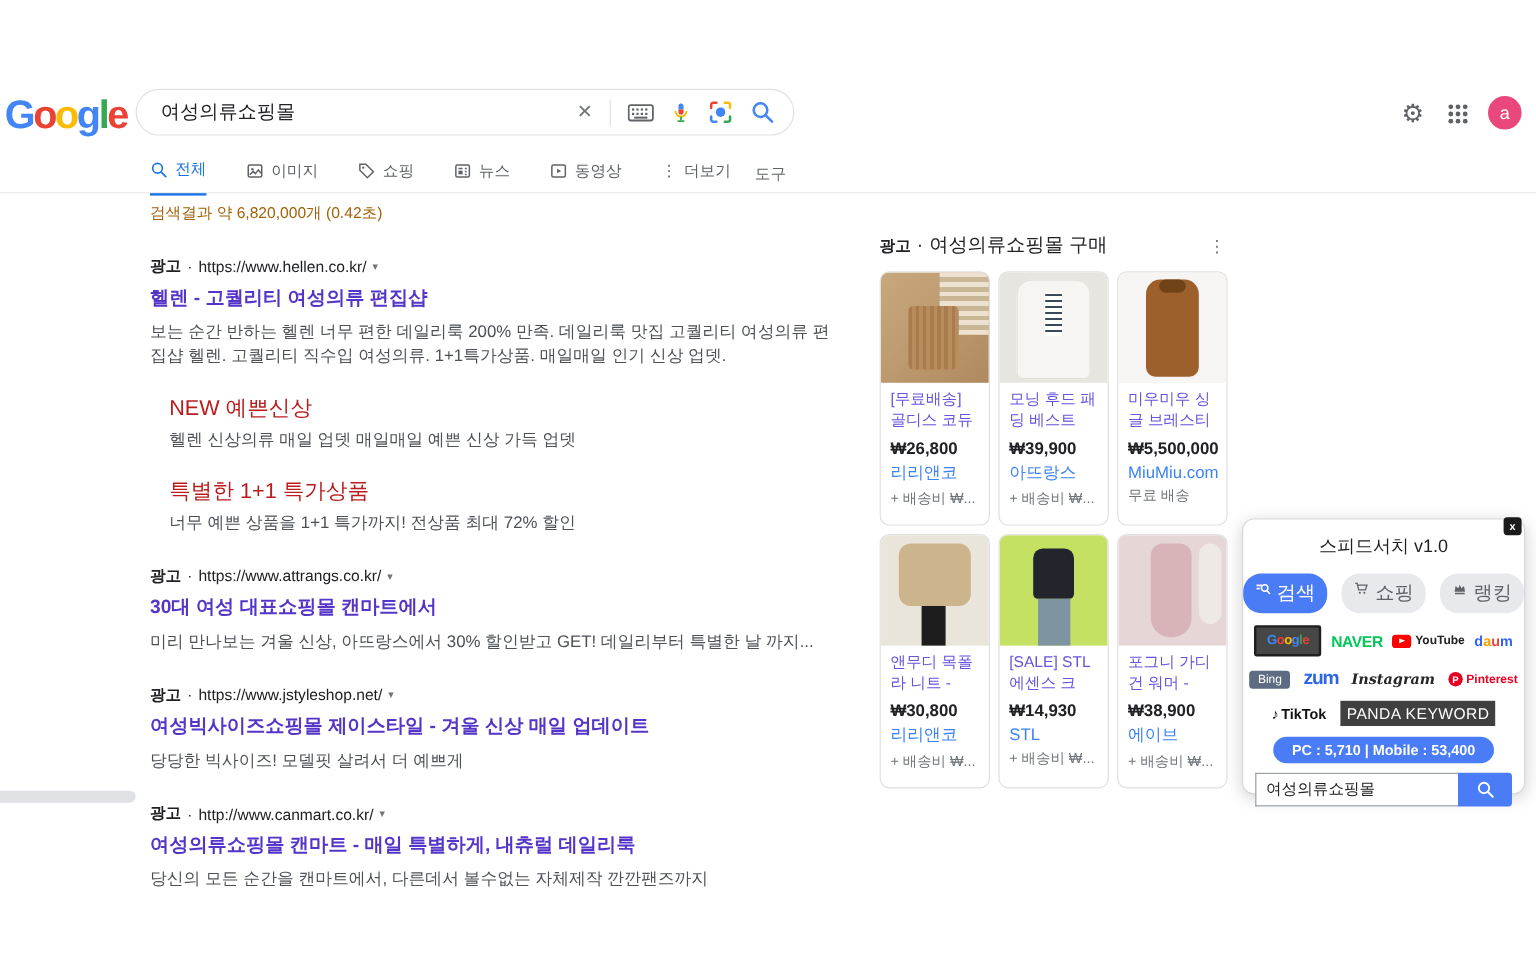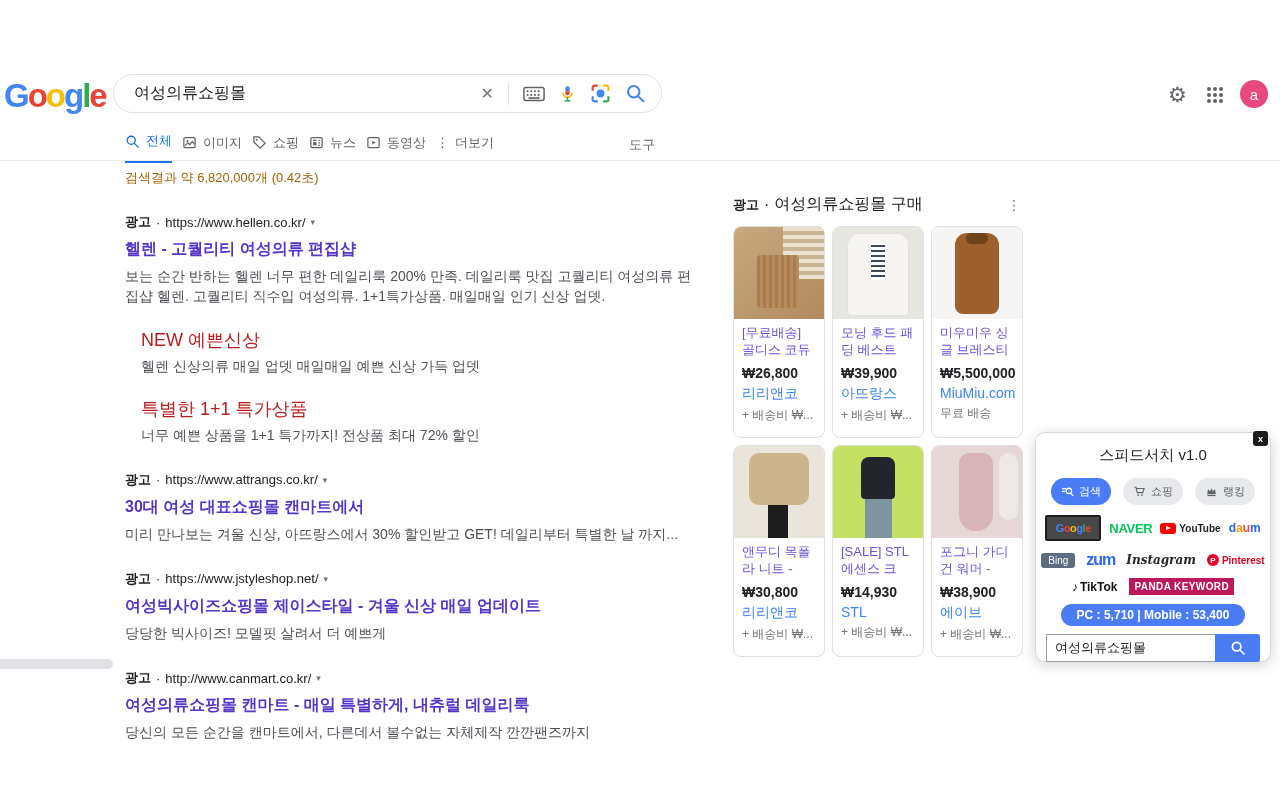--- a/index.html
+++ b/index.html
@@ -21,21 +21,21 @@
   .sb-icons svg { display:block; }
 
   .gear-icon { position:absolute; left:1168px; top:83px; font-size:21px; color:#5f6368; cursor:pointer; }
   .apps-grid { position:absolute; left:1207px; top:87px; display:grid; grid-template-columns:repeat(3,4px);
     grid-template-rows:repeat(3,4px); gap:2px; cursor:pointer; }
   .apps-grid i { width:4px; height:4px; border-radius:50%; background:#5f6368; }
   .avatar { position:absolute; left:1240px; top:80px; width:28px; height:28px; border-radius:50%;
     background:#e8487c; color:#fff; display:flex; align-items:center; justify-content:center; font-size:15px; cursor:pointer; }
 
   
-  .tabs { position:absolute; left:125px; top:132px; display:flex; gap:10px; font-size:13px; color:#5f6368; }
+  .tabs { position:absolute; left:125px; top:132px; display:flex; gap:33px; font-size:13px; color:#5f6368; }
   .tab { display:flex; align-items:center; gap:6px; padding-bottom:10px; cursor:pointer; }
   .tab svg { display:block; }
   .tab.active { color:#1a73e8; border-bottom:3px solid #1a73e8; }
   .more-dots { font-size:13px; }
   .tools { position:absolute; left:629px; top:136px; font-size:13px; color:#5f6368; cursor:pointer; }
   .header-divider { position:absolute; left:0; top:160px; width:1280px; height:1px; background:#ebebeb; }
 
   
   .results { position:absolute; left:125px; top:169px; width:578px; }
   .stats { font-size:13px; color:#a16207; }
@@ -95,21 +95,21 @@
   .img6::after { content:""; position:absolute; right:4%; top:8%; width:22%; height:72%;
     background:#efe9e5; border-radius:10px; }
 
   
   .widget { position:absolute; left:1035px; top:432px; width:236px; height:230px; background:#fff;
     border:1px solid #d8d8d8; border-radius:10px; box-shadow:0 3px 14px rgba(0,0,0,.18); }
   .w-close { position:absolute; top:-2px; right:2px; width:15px; height:15px; background:#1b1b1b; color:#fff;
     border-radius:3px; font-size:9px; font-weight:bold; display:flex; align-items:center; justify-content:center; cursor:pointer; }
   .w-title { margin-top:13px; text-align:center; font-size:15px; color:#202124; }
   .w-tabs { margin-top:13px; display:flex; justify-content:center; gap:12px; }
-  .w-tab { display:flex; align-items:center; gap:5px; font-size:11px; padding:6px 10px; border-radius:15px;
+  .w-tab { display:flex; align-items:flex-start; gap:5px; font-size:16px; padding:6px 10px; border-radius:15px;
     background:#e7e9ed; color:#5f6368; cursor:pointer; white-space:nowrap; }
   .w-tab.active { background:#4a7cf6; color:#fff; }
   .w-tab svg { display:block; }
   .w-row { display:flex; align-items:center; justify-content:center; }
   .w-row1 { margin-top:10px; gap:8px; }
   .w-row2 { margin-top:10px; gap:11px; }
   .w-row3 { margin-top:9px; gap:12px; }
   .g-box { width:56px; height:26px; background:#474747; border:2px solid #1f1f1f; border-radius:2px;
     display:flex; align-items:center; justify-content:center; cursor:pointer; }
   .g-box span { font-size:11px; font-weight:bold; letter-spacing:-0.5px; }
@@ -124,21 +124,21 @@
   .zum { font-size:16px; font-weight:800; color:#2d67e8; letter-spacing:-1px; cursor:pointer; }
   .insta { font-size:12px; font-style:italic; font-weight:bold; color:#262626;
     font-family:"DejaVu Serif", serif; cursor:pointer; }
   .pin { display:flex; align-items:center; gap:3px; cursor:pointer; }
   .pin-p { width:12px; height:12px; border-radius:50%; background:#e60023; color:#fff; font-size:8px;
     font-weight:bold; display:flex; align-items:center; justify-content:center; }
   .pin-text { font-size:10px; font-weight:bold; color:#e60023; }
   .tiktok { display:flex; align-items:center; gap:2px; cursor:pointer; }
   .tiktok-note { font-size:12px; color:#111; }
   .tiktok-text { font-size:12px; font-weight:800; color:#111; }
-  .panda { background:#be185d; color:#fff; font-size:10px; font-weight:bold; letter-spacing:0.4px;
+  .panda { background:#404040; color:#fff; font-size:13px; font-weight:normal; letter-spacing:0.4px;
     padding:3px 5px; cursor:pointer; }
   .w-volume { margin:9px auto 0; width:fit-content; background:#4a7cf6; color:#fff; font-size:12px;
     font-weight:bold; padding:4px 16px; border-radius:14px; }
   .w-search { display:flex; margin:8px 10px 0; }
   .w-input { flex:1; height:28px; border:1px solid #9aa0a6; border-right:none; font-size:13px; padding:0 8px;
     color:#202124; outline:0; font-family:"Liberation Sans", sans-serif; min-width:0; }
   .w-btn { width:45px; height:28px; background:#4a7cf6; border:0; border-radius:0 3px 3px 0;
     display:flex; align-items:center; justify-content:center; cursor:pointer; }
 
   .hbar { position:absolute; left:0; top:659px; width:113px; height:10px; background:#dfe1e5;

